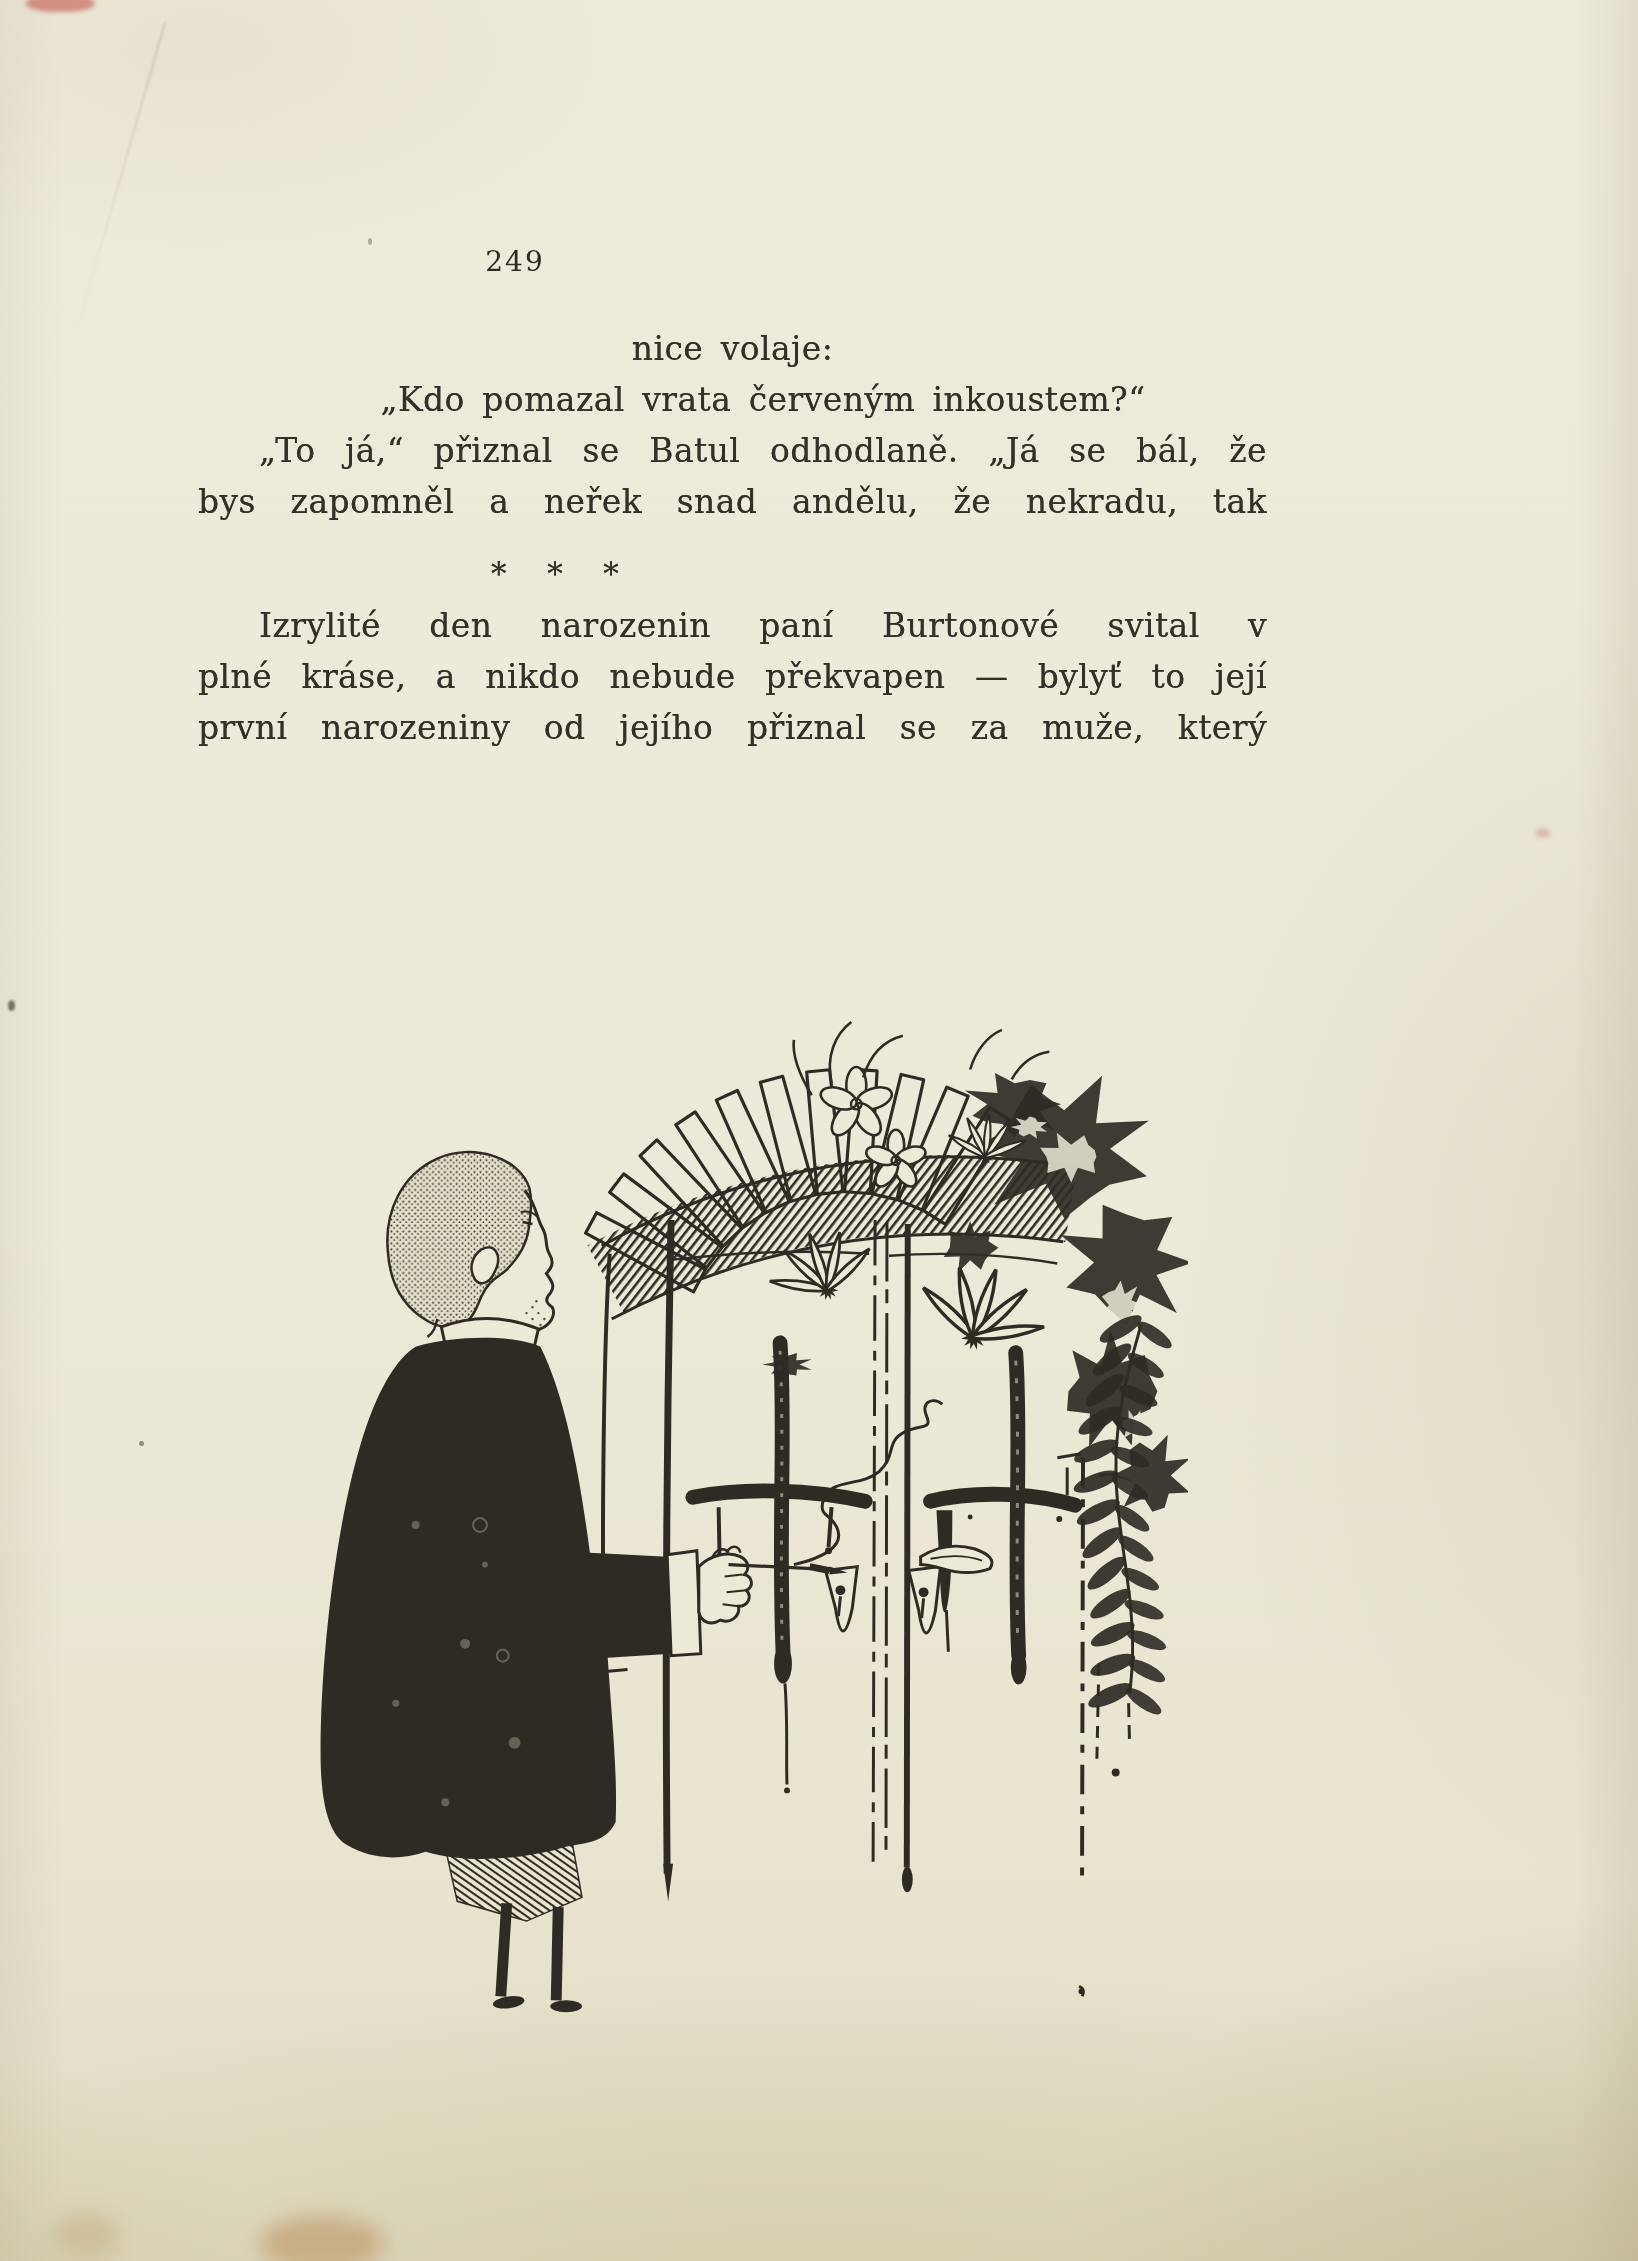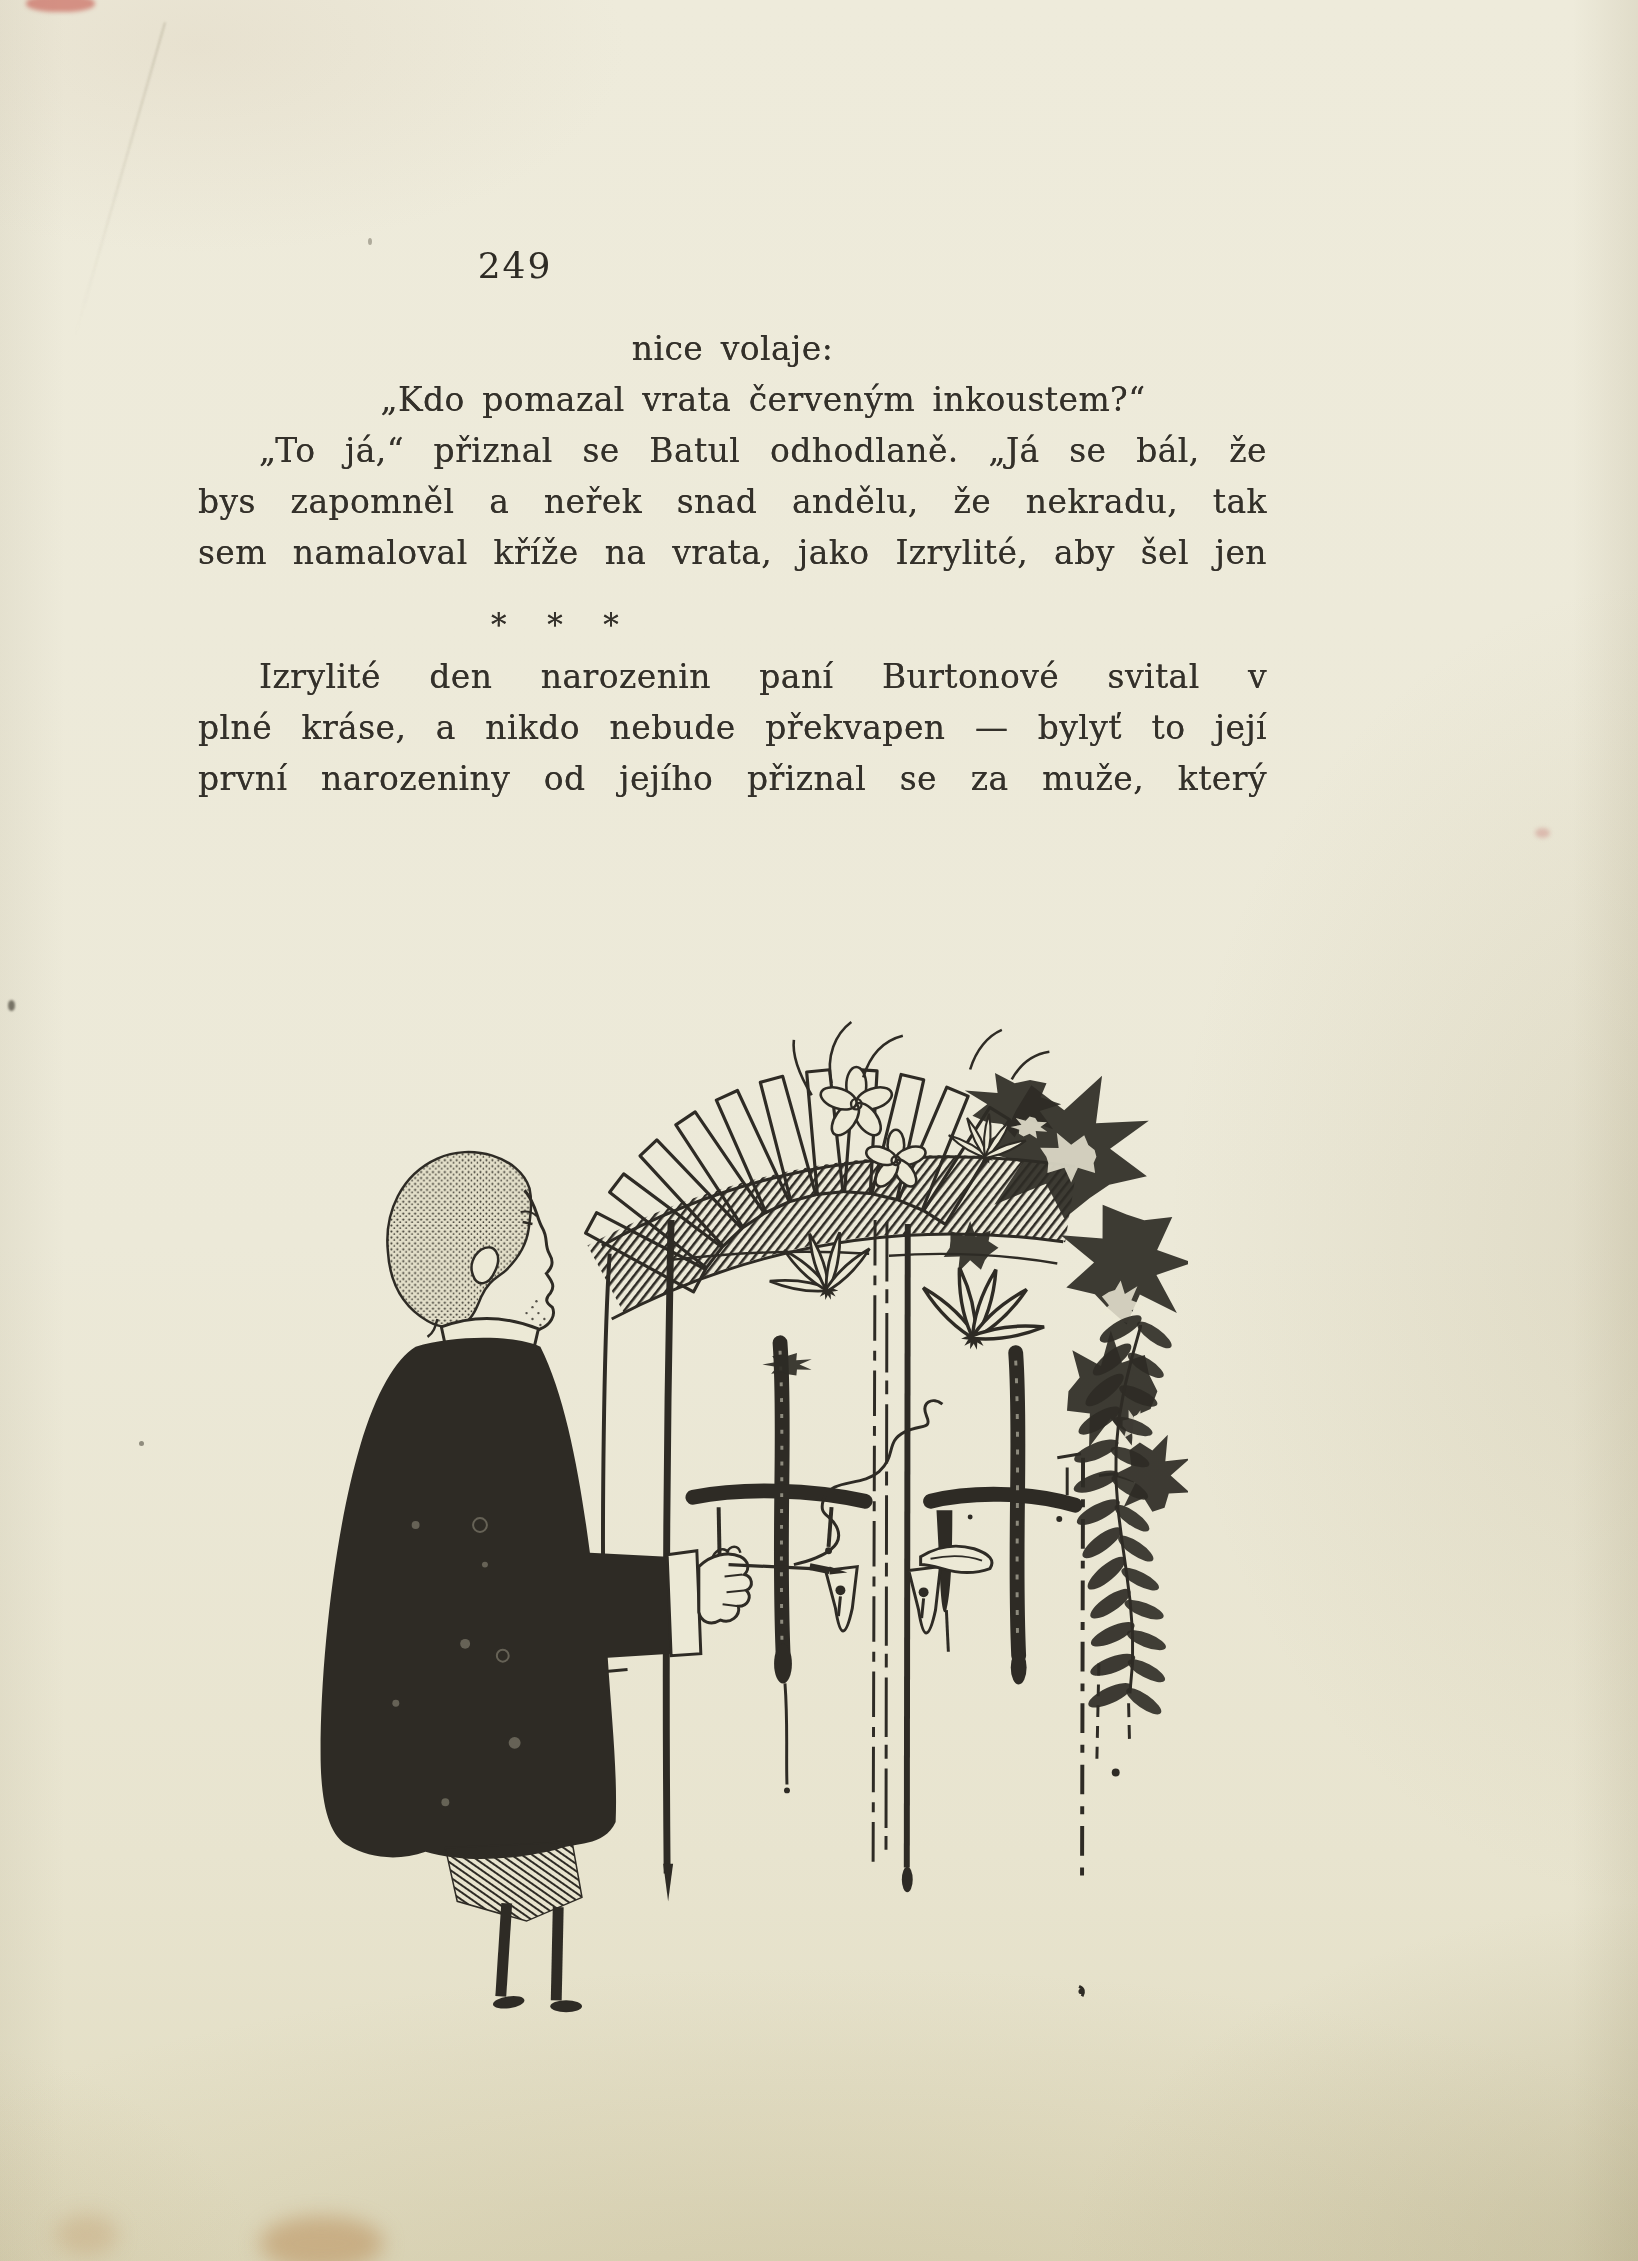--- a/index.html
+++ b/index.html
@@ -17,21 +17,21 @@
       radial-gradient(ellipse 614px 297px at 12% 2%, rgba(214,200,178,0.28), transparent 70%),
       radial-gradient(ellipse 891px 535px at 104% 101%, rgba(150,138,94,0.30), transparent 72%),
       radial-gradient(ellipse 693px 891px at 103% 55%, rgba(168,156,116,0.20), transparent 75%),
       radial-gradient(ellipse 1485px 515px at 50% 104%, rgba(166,150,102,0.26), transparent 75%),
       radial-gradient(ellipse 495px 416px at -5% 104%, rgba(170,150,104,0.22), transparent 75%),
       linear-gradient(90deg, rgba(150,140,110,0.10), rgba(150,140,110,0) 4%, rgba(150,140,110,0) 96%, rgba(140,128,92,0.14)),
       linear-gradient(180deg,#eeebdb 0%,#ece9d8 55%,#e8e4cf 82%,#e1dcc1 100%);
   }
   .pagenum{
     position:absolute;left:436px;top:248px;width:158px;
-    text-align:center;font-size:36px;line-height:1;letter-spacing:2px;
+    text-align:center;font-size:28px;line-height:1;letter-spacing:2px;
     color:var(--ink);
   }
   .text-block{
     position:absolute;left:198px;top:323px;width:1069px;
     font-size:33px;line-height:51px;color:#33302a;
     letter-spacing:0.4px;
     text-shadow:0 0 0.5px rgba(45,42,35,0.75);
   }
   .line{height:51px;overflow:hidden;text-align:center;word-spacing:0.20em;}
   .line.just{text-align:justify;text-align-last:justify;word-spacing:normal;}
@@ -55,21 +55,20 @@
 <body>
 
 <div class="paper">
   <div class="pagenum">249</div>
 
   <div id="text-block" class="text-block">
       <div class="line">nice volaje:</div>
       <div class="line ind">„Kdo pomazal vrata červeným inkoustem?“</div>
       <div class="line just ind">„To já,“ přiznal se Batul odhodlaně. „Já se bál, že</div>
       <div class="line just">bys zapomněl a neřek snad andělu, že nekradu, tak</div>
-      <div class="line just">sem namaloval kříže na vrata, jako Izrylité, aby šel jen</div>
       <div class="separator">* * *</div>
       <div class="line just ind">Izrylité den narozenin paní Burtonové svital v</div>
       <div class="line just">plné kráse, a nikdo nebude překvapen — bylyť to její</div>
       <div class="line just">první narozeniny od jejího přiznal se za muže, který</div>
     </div>
 
   <svg id="illu" width="911" height="1030" viewBox="0 0 920 1040" role="img" aria-label="Pen-and-ink drawing of a man in a long dark cloak, seen in profile, holding a thin brush and painting dripping crosses on a double gate; the gate has an arched top of radiating slats, a hatched arch band, keyhole escutcheons and a latch handle, with flowers and a hanging leafy vine at the upper right.">
     <defs>
       <pattern id="stipple" width="6" height="6" patternUnits="userSpaceOnUse">
         <rect width="6" height="6" fill="#e3dfc9"></rect>

